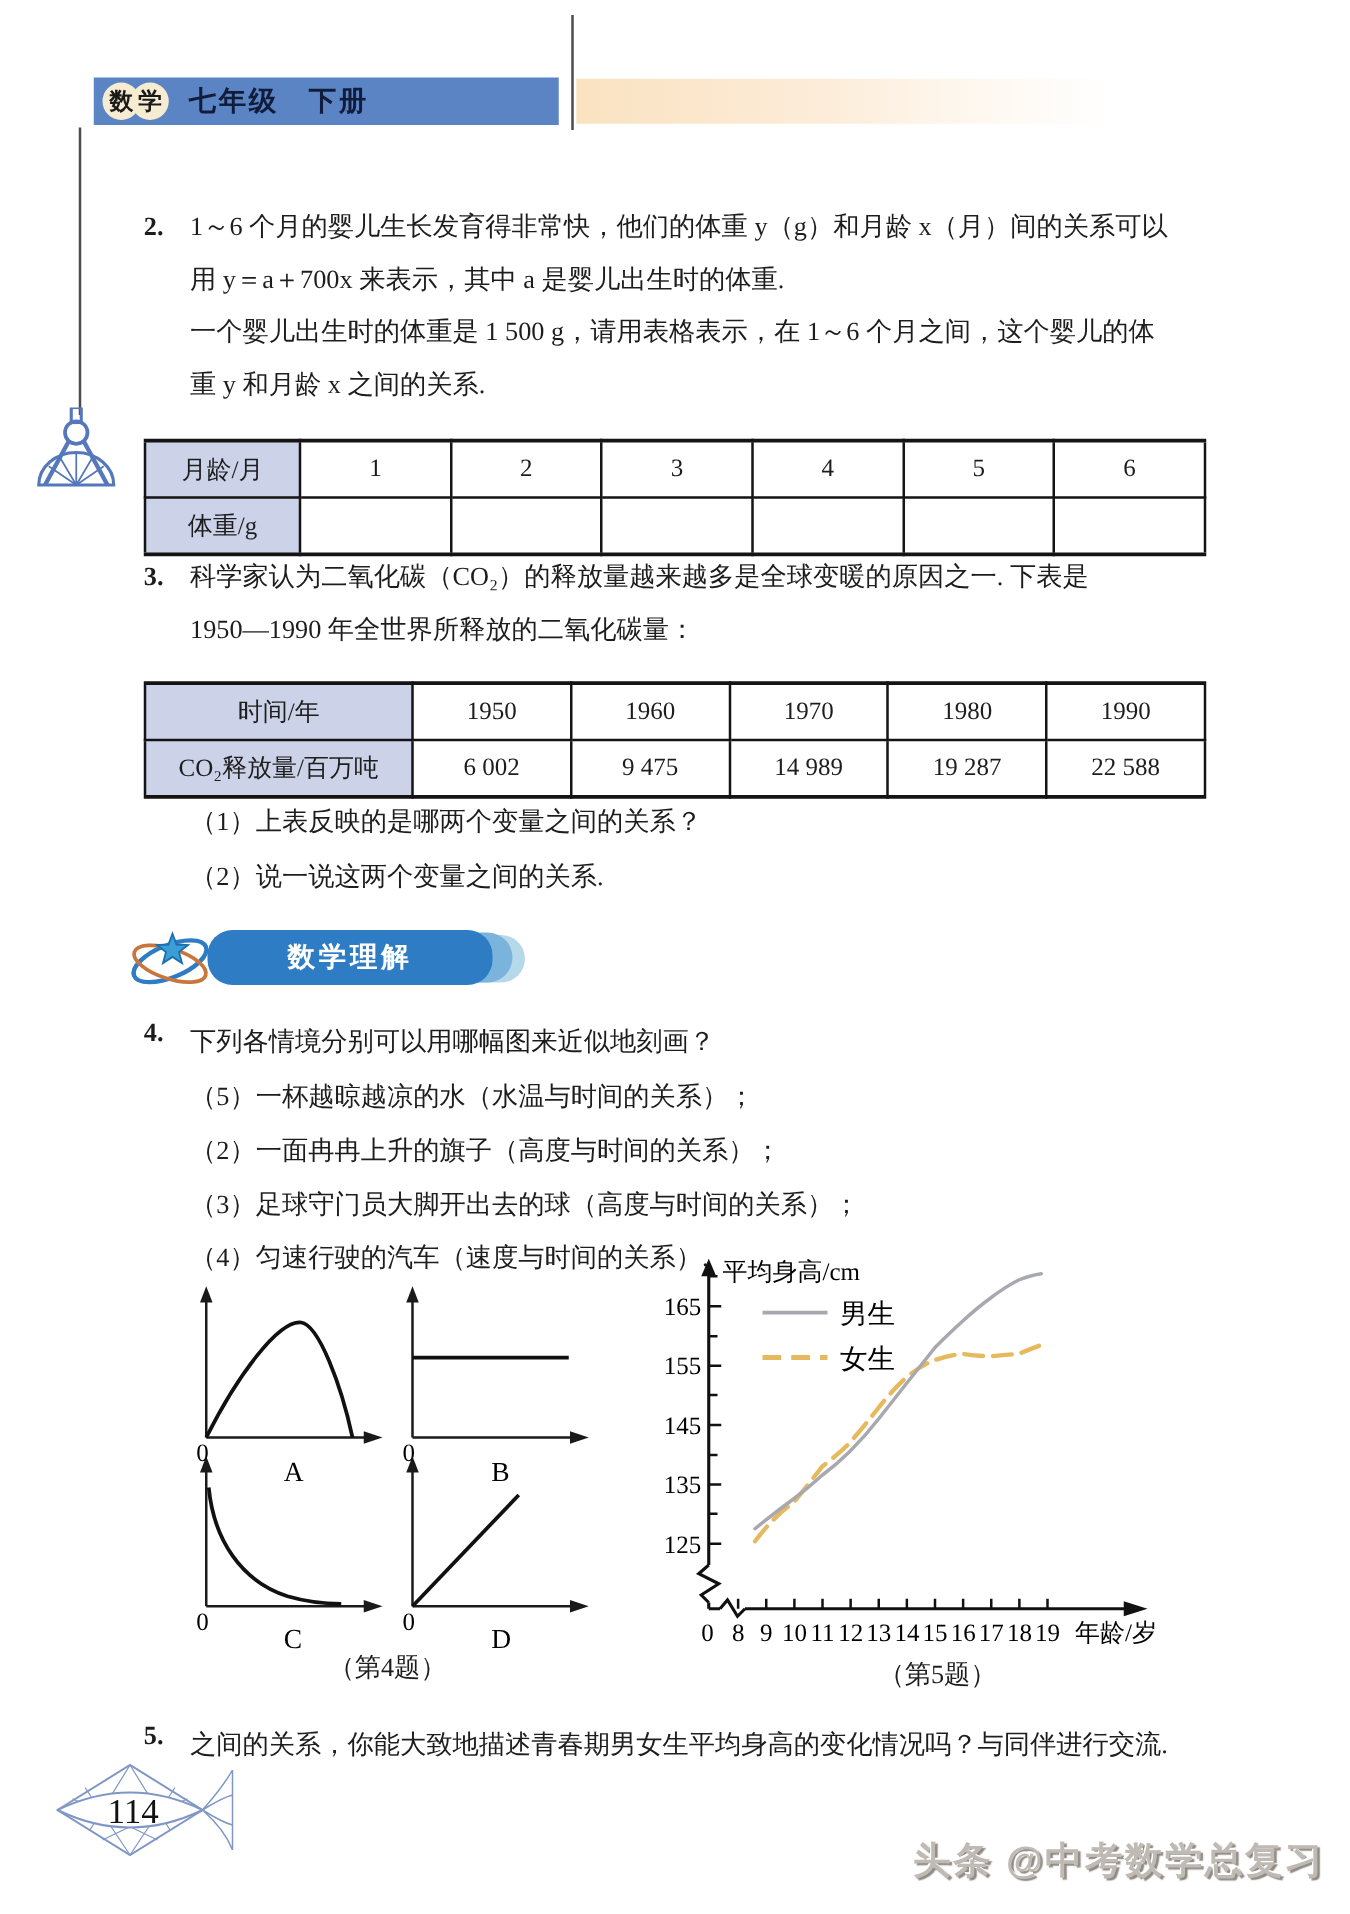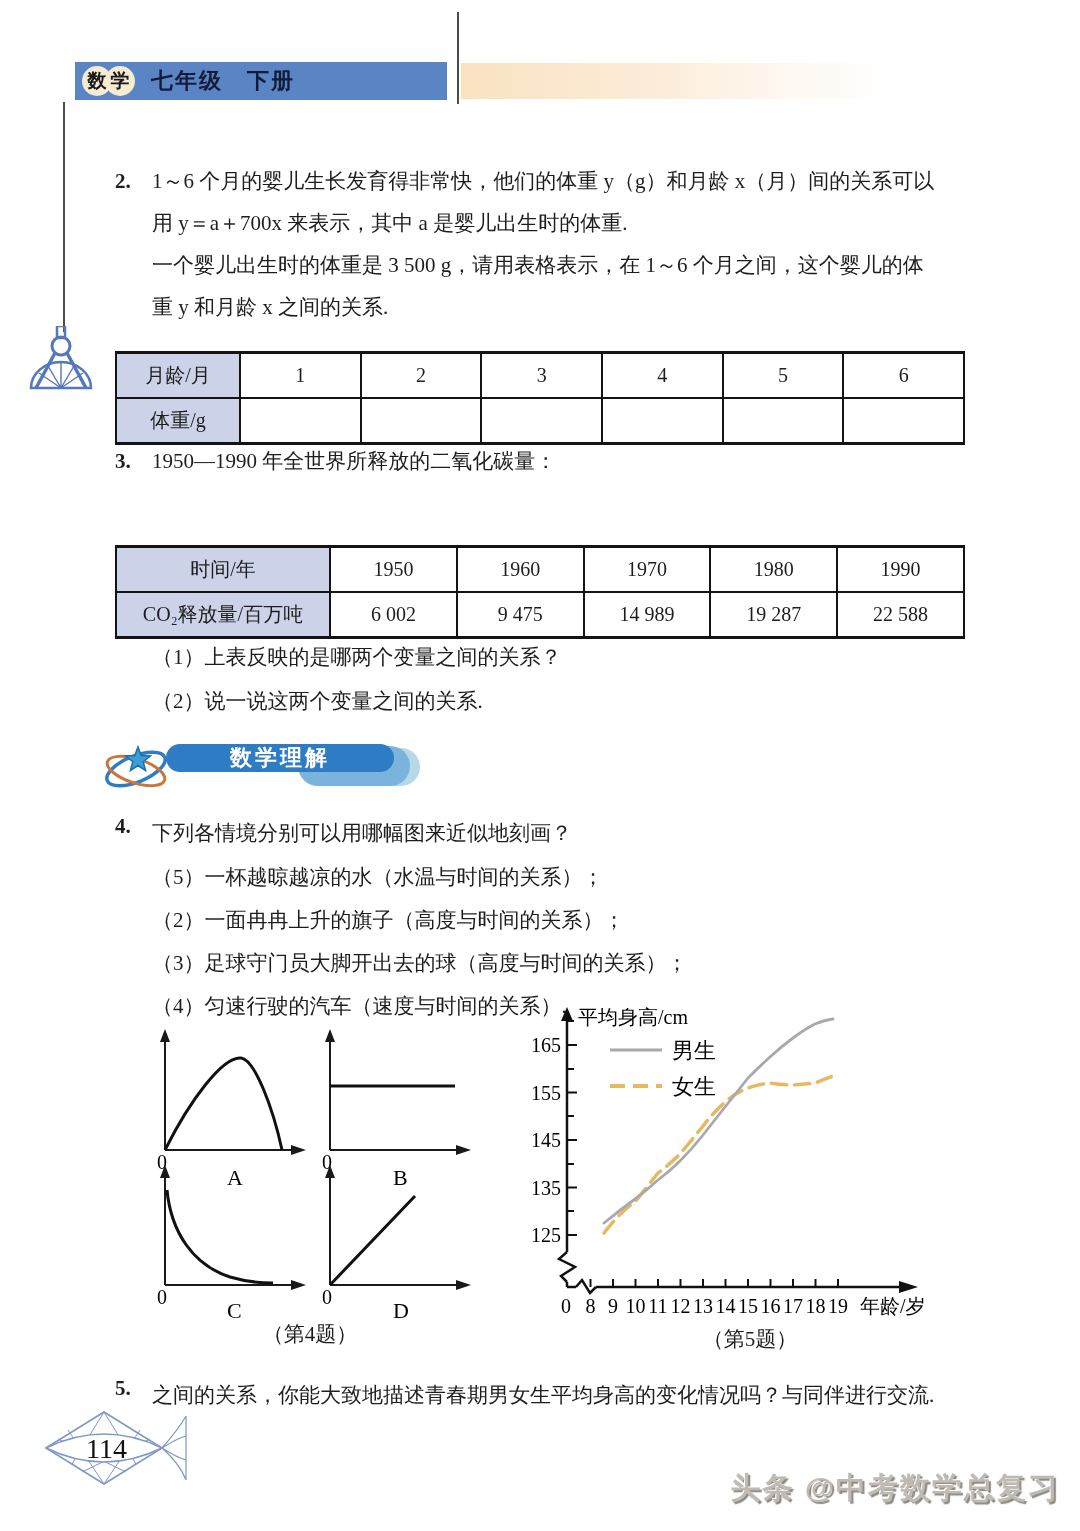--- a/index.html
+++ b/index.html
@@ -37,21 +37,21 @@
   table.book,table.book td{border:2px solid #141414;}
   table.book{border-top-width:3px;border-bottom-width:3px;margin-top:17px;}
   table.book td{height:43px;text-align:center;font-size:20px;padding:0 4px;}
   table.book td.hd{background:#ccd3e8;}
 
   
   .badge-wrap{left:100px;top:738px;width:240px;height:58px;}
   .badge-pill{position:absolute;border-radius:20px;}
   .pill-light{left:212px;top:10px;width:108px;height:38px;background:#b6d9ea;}
   .pill-mid{left:198px;top:8px;width:112px;height:40px;background:#7ab4dd;}
-  .pill-main{left:66px;top:6px;width:228px;height:28px;background:#2e7cc3;
+  .pill-main{left:66px;top:6px;width:228px;height:44px;background:#2e7cc3;
     display:flex;align-items:center;justify-content:center;}
   .pill-main span{color:#ffffff;font-family:"Liberation Sans","DejaVu Sans",sans-serif;
     font-weight:bold;font-size:22px;letter-spacing:3px;}
 
   .caption{font-size:21px;text-align:center;}
 
   
   .watermark{left:690px;top:1468px;width:370px;text-align:right;
     font-family:"Liberation Sans","DejaVu Sans",sans-serif;font-weight:bold;
     font-size:30px;color:#c0bab4;letter-spacing:2px;
@@ -83,21 +83,21 @@
   <path d="M45,27 L64,62" stroke="#5577bb" stroke-width="3.5" fill="none"></path>
   <path d="M9,62 A30,26 0 0 1 69,62 Z" fill="none" stroke="#5577bb" stroke-width="2.5"></path>
   <path d="M39,62 L17,47 M39,62 L26,40 M39,62 L39,36 M39,62 L52,40 M39,62 L61,47" stroke="#5577bb" stroke-width="1.4"></path>
 </svg>
 
 <div class="abs problem ptext" style="left:115px;top:160px;">
   <span class="num pnum">2.</span>
   <div class="body">
     <div class="pline">1～6 个月的婴儿生长发育得非常快，他们的体重 y（g）和月龄 x（月）间的关系可以</div>
     <div class="pline">用 y＝a＋700x 来表示，其中 a 是婴儿出生时的体重.</div>
-    <div class="pline">一个婴儿出生时的体重是 3 500 g，请用表格表示，在 1～6 个月之间，这个婴儿的体</div>
+    <div class="pline">一个婴儿出生时的体重是 1 500 g，请用表格表示，在 1～6 个月之间，这个婴儿的体</div>
     <div class="pline">重 y 和月龄 x 之间的关系.</div>
   </div>
 </div>
 
 <table class="book abs" style="left:115px;top:334px;">
   <colgroup>
       <col style="width:124px">
     </colgroup>
   <tbody>
       <tr>
@@ -117,20 +117,21 @@
     <td></td>
     <td></td>
     <td></td>
   </tr>
 </tbody>
   </table>
 
 <div class="abs problem ptext" style="left:115px;top:440px;">
   <span class="num pnum">3.</span>
   <div class="body">
+    <div class="pline">科学家认为二氧化碳（CO₂）的释放量越来越多是全球变暖的原因之一. 下表是</div>
     <div class="pline">1950—1990 年全世界所释放的二氧化碳量：</div>
   </div>
 </div>
 
 <table class="book abs" style="left:115px;top:528px;">
   <colgroup>
       <col style="width:214px">
     </colgroup>
   <tbody>
       <tr>

